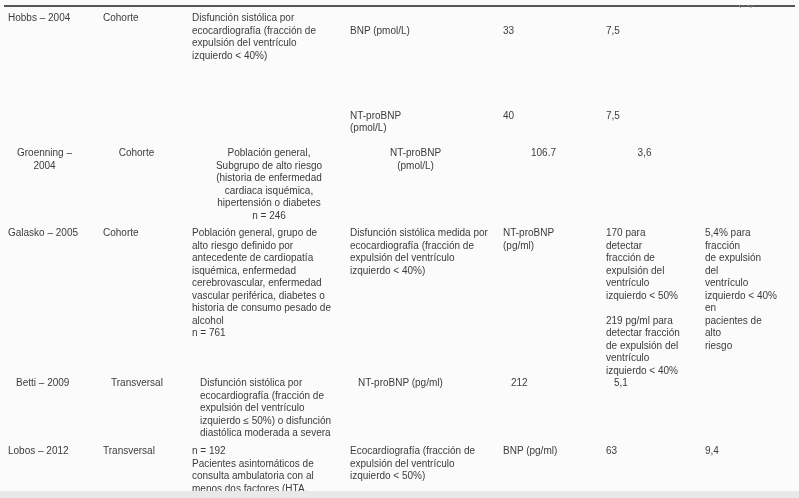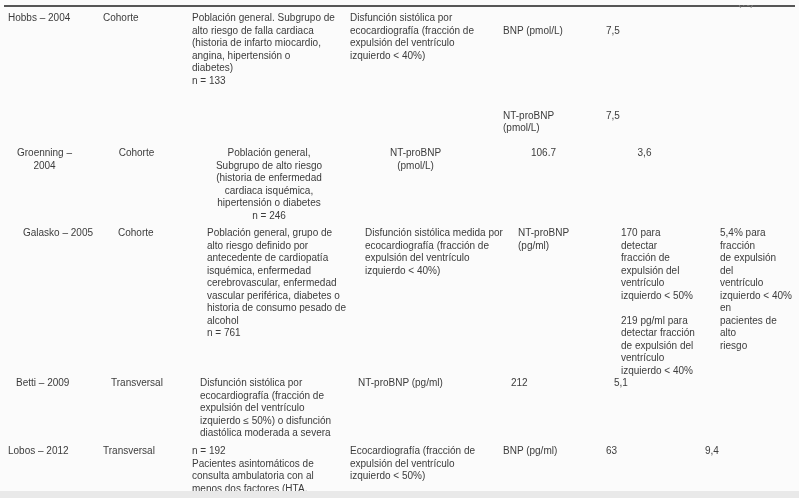--- a/index.html
+++ b/index.html
@@ -39,21 +39,21 @@
   .tbl {
     padding: 5px 0 0 8px;
   }
   .row {
     display: grid;
     grid-template-columns: 95px 89px 158px 153px 103px 99px 94px;
     align-items: start;
   }
   .row.r0 { min-height: 100px; }
   .row.r1 { min-height: 80px; text-align: center; }
-  .row.r2 { min-height: 140px; margin-left: 15px; }
+  .row.r2 { min-height: 140px; }
   .row.r3 { min-height: 68px; margin-left: 8px; }
   .row.r4 { min-height: 80px; }
   .cell {
     white-space: pre-line;
     padding-right: 22px;
   }
   .cell.pop, .cell.def { padding-right: 4px; }
   .entry-2 { margin-top: 60px; }
   .band {
     position: absolute;
@@ -73,34 +73,32 @@
     <span>(%)</span>
   </div>
 
   <div class="rule top"></div>
 
   <div class="tbl">
 
     <div class="row r0">
       <div class="cell">Hobbs – 2004</div>
       <div class="cell">Cohorte</div>
-      <div class="cell pop">Población general. Subgrupo de
-alto riesgo de falla cardiaca
-(historia de infarto miocardio,
-angina, hipertensión o
-diabetes)
-n = 133</div>
       <div class="cell def">Disfunción sistólica por
 ecocardiografía (fracción de
 expulsión del ventrículo
 izquierdo &lt; 40%)</div>
       <div class="cell">
         <div>BNP (pmol/L)</div>
         <div class="entry-2">NT-proBNP
 (pmol/L)</div>
+      </div>
+      <div class="cell">
+        <div>33</div>
+        <div class="entry-2">40</div>
       </div>
       <div class="cell">
         <div>7,5</div>
         <div class="entry-2">7,5</div>
       </div>
     </div>
 
     <div class="row r1">
       <div class="cell">Groenning – 2004</div>
       <div class="cell">Cohorte</div>

